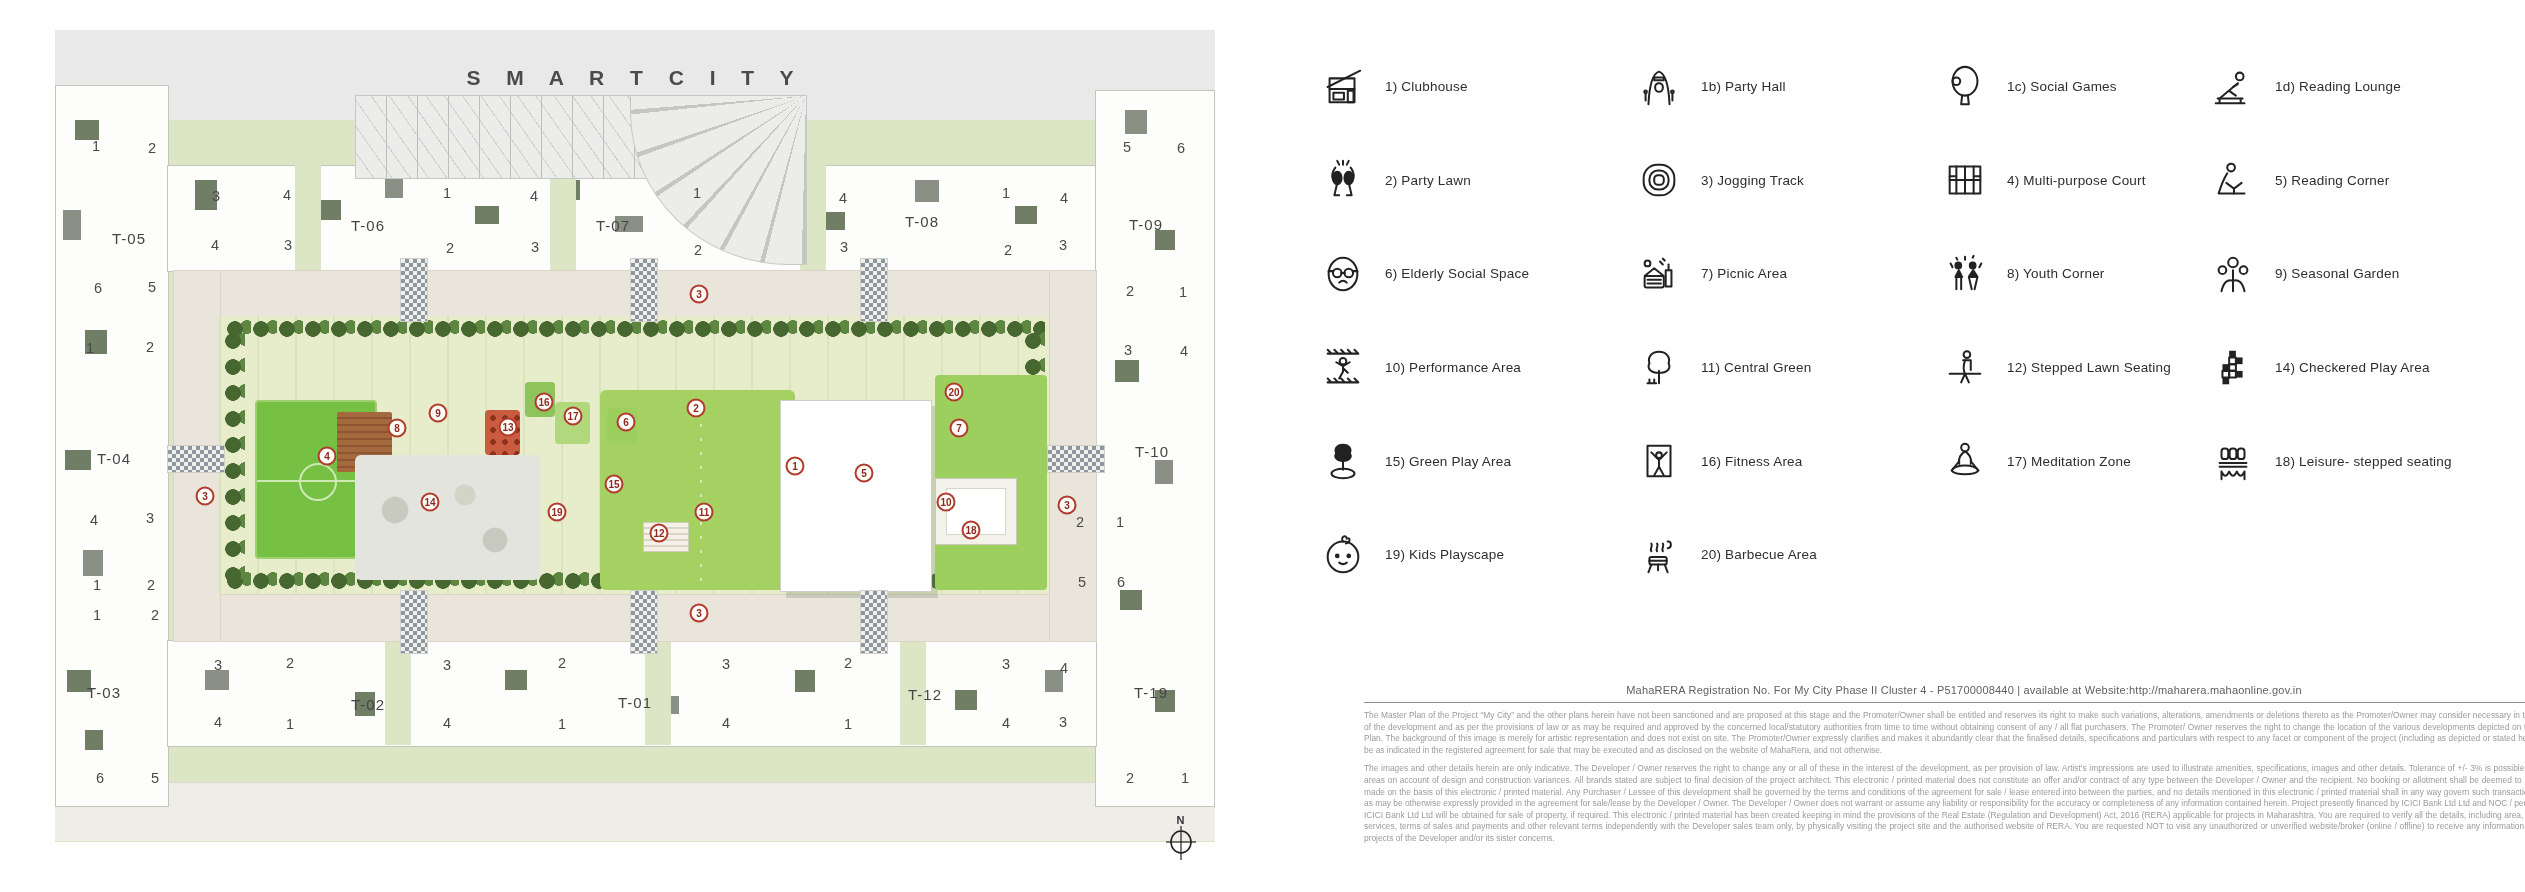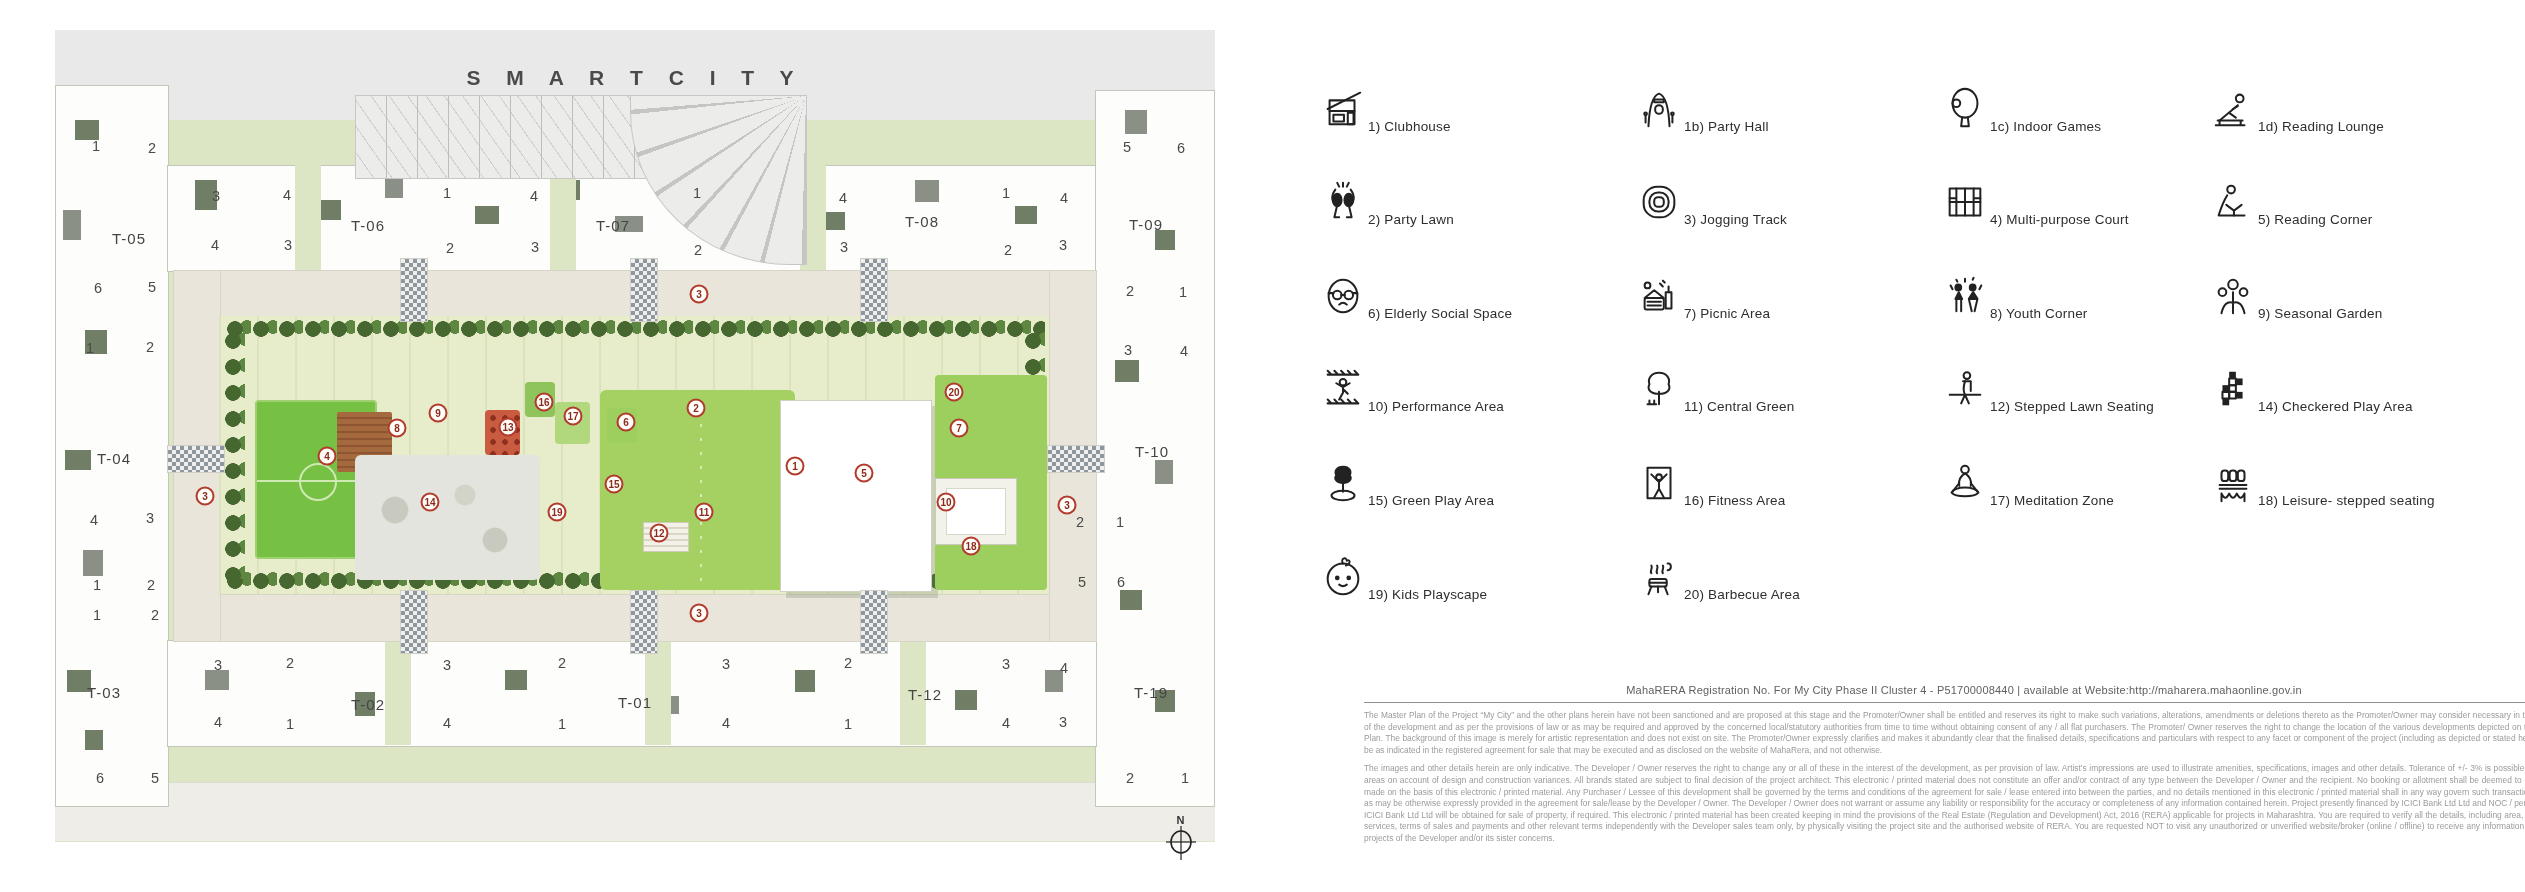--- a/index.html
+++ b/index.html
@@ -63,21 +63,21 @@
   .unit-num{position:absolute;transform:translate(-50%,-50%);font-size:14.5px;color:#4a4a4a;}
   .marker{position:absolute;width:19px;height:19px;transform:translate(-50%,-50%);border-radius:50%;
     background:#fffdf8;border:2px solid #b23b2d;color:#8c2a1f;font-weight:bold;font-size:10px;
     display:flex;align-items:center;justify-content:center;box-sizing:border-box;}
   .compass{position:absolute;left:1108px;top:784px;width:36px;text-align:center;color:#333;}
   .compass .n{font-size:11px;font-weight:bold;letter-spacing:1px;}
 
   
   .legend{position:absolute;left:1318px;top:40px;width:1202px;height:562px;
     display:grid;grid-template-columns:316px 306px 268px 312px;grid-auto-rows:93.6px;}
-  .legend-item{display:flex;align-items:flex-end;}
+  .legend-item{display:flex;align-items:center;gap:17px;}
   .legend-icon{width:50px;height:50px;flex:0 0 50px;display:flex;align-items:center;justify-content:center;}
   .legend-label{font-size:13.5px;color:#2e2e2e;font-weight:500;letter-spacing:.2px;white-space:nowrap;}
 
   
   .footnotes{position:absolute;left:1320px;top:684px;width:1200px;margin-left:44px;}
   .rera{text-align:center;font-size:11px;color:#606060;letter-spacing:.2px;}
   .rule{border:none;border-top:1.5px solid #8f8f8f;margin:6px 0 7px 0;}
   .disc{font-size:8.4px;line-height:1.38;color:#9b9b9b;text-align:justify;margin:0 0 7px 0;}
 </style>
 </head>
@@ -259,21 +259,21 @@
         <div class="marker" style="left: 342px; top: 398px; border-color: rgb(178, 59, 45); color: rgb(140, 42, 31);">8</div>
         <div class="marker" style="left: 383px; top: 383px; border-color: rgb(178, 59, 45); color: rgb(140, 42, 31);">9</div>
         <div class="marker" style="left: 891px; top: 472px; border-color: rgb(178, 59, 45); color: rgb(140, 42, 31);">10</div>
         <div class="marker" style="left: 649px; top: 482px; border-color: rgb(178, 59, 45); color: rgb(140, 42, 31);">11</div>
         <div class="marker" style="left: 604px; top: 503px; border-color: rgb(178, 59, 45); color: rgb(140, 42, 31);">12</div>
         <div class="marker" style="left: 453px; top: 397px; border-color: rgb(178, 59, 45); color: rgb(140, 42, 31);">13</div>
         <div class="marker" style="left: 375px; top: 472px; border-color: rgb(178, 59, 45); color: rgb(140, 42, 31);">14</div>
         <div class="marker" style="left: 559px; top: 454px; border-color: rgb(178, 59, 45); color: rgb(140, 42, 31);">15</div>
         <div class="marker" style="left: 489px; top: 372px; border-color: rgb(178, 59, 45); color: rgb(140, 42, 31);">16</div>
         <div class="marker" style="left: 518px; top: 386px; border-color: rgb(178, 59, 45); color: rgb(140, 42, 31);">17</div>
-        <div class="marker" style="left: 916px; top: 516px; border-color: rgb(178, 59, 45); color: rgb(140, 42, 31);">18</div>
+        <div class="marker" style="left: 916px; top: 500px; border-color: rgb(178, 59, 45); color: rgb(140, 42, 31);">18</div>
         <div class="marker" style="left: 502px; top: 482px; border-color: rgb(178, 59, 45); color: rgb(140, 42, 31);">19</div>
         <div class="marker" style="left: 899px; top: 362px; border-color: rgb(178, 59, 45); color: rgb(140, 42, 31);">20</div>
       </div>
 
     <div class="compass">
       <div class="n">N</div>
       <svg width="30" height="34" viewBox="0 0 30 34">
         <ellipse cx="15" cy="16" rx="10" ry="11" fill="none" stroke="#222" stroke-width="1.6"></ellipse>
         <line x1="15" y1="0" x2="15" y2="34" stroke="#222" stroke-width="1.2"></line>
         <line x1="0" y1="16" x2="30" y2="16" stroke="#222" stroke-width="1.2"></line>
@@ -308,21 +308,21 @@
         <span class="legend-label">1b) Party Hall</span>
       </div>
       <div class="legend-item">
         <span class="legend-icon">
           <svg viewBox="0 0 48 48" width="46" height="46" fill="none" stroke="#222" stroke-width="2.1" stroke-linecap="round" stroke-linejoin="round">
             <ellipse cx="24" cy="18" rx="13" ry="15"></ellipse>
             <circle cx="15" cy="18" r="4"></circle>
             <path d="M21 33 L20 42 h8 L27 33"></path>
           </svg>
         </span>
-        <span class="legend-label">1c) Indoor Games</span>
+        <span class="legend-label">1c) Social Games</span>
       </div>
       <div class="legend-item">
         <span class="legend-icon">
           <svg viewBox="0 0 48 48" width="46" height="46" fill="none" stroke="#222" stroke-width="2.1" stroke-linecap="round" stroke-linejoin="round">
             <path d="M6 41 h30 M8 36 h26 M10 41 v-5 M32 41 v-5"></path>
             <path d="M10 36 L29 20"></path>
             <circle cx="31" cy="13" r="4"></circle>
             <path d="M20 28 l7 5 M24 24 l5 -3"></path>
           </svg>
         </span>

